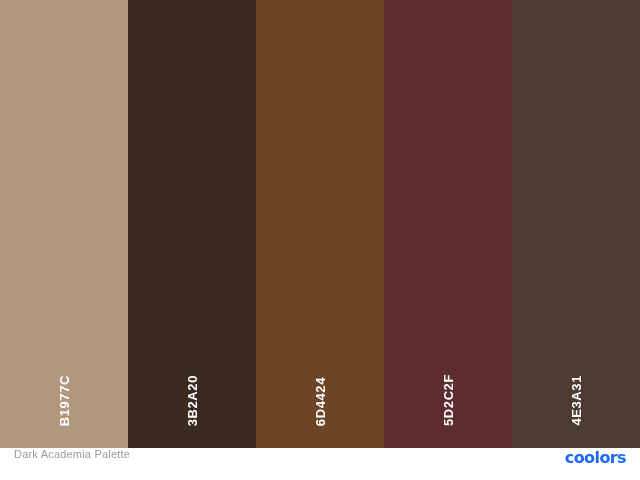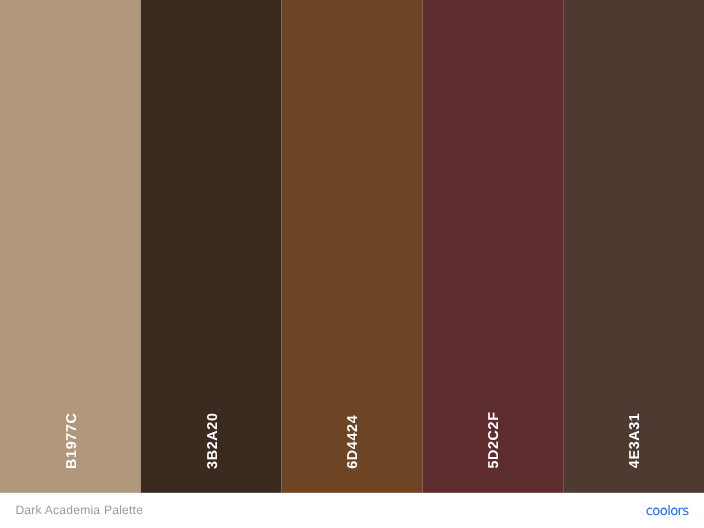--- a/index.html
+++ b/index.html
@@ -54,36 +54,36 @@
 
   .swatch-label.light { color: #ffffff; }
   .swatch-label.dark  { color: #ffffff; }
 
   
   #footer-bar {
     width: 640px;
     height: 32px;
     background: #ffffff;
     display: flex;
-    align-items: center;
+    align-items: flex-start;
     justify-content: space-between;
     padding: 0 14px;
     box-sizing: border-box;
   }
 
   #palette-name {
     font-size: 11px;
     color: #9b9b9b;
     letter-spacing: 0.2px;
     white-space: nowrap;
   }
 
   #coolors-logo {
-    font-size: 12px;
-    font-weight: normal;
+    font-size: 16px;
+    font-weight: bold;
     color: #1a6af5;
     letter-spacing: -0.6px;
     white-space: nowrap;
     font-family: "DejaVu Sans", sans-serif;
   }
 </style>
 </head>
 <body>
 
 <div id="palette-page">

